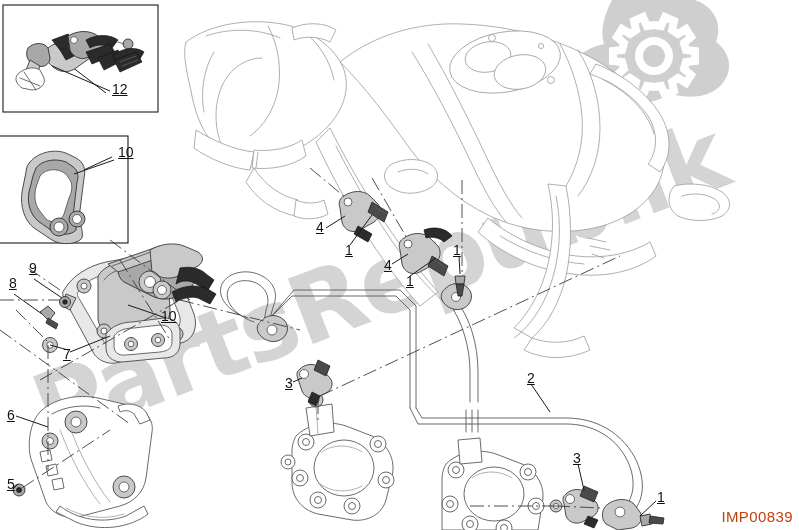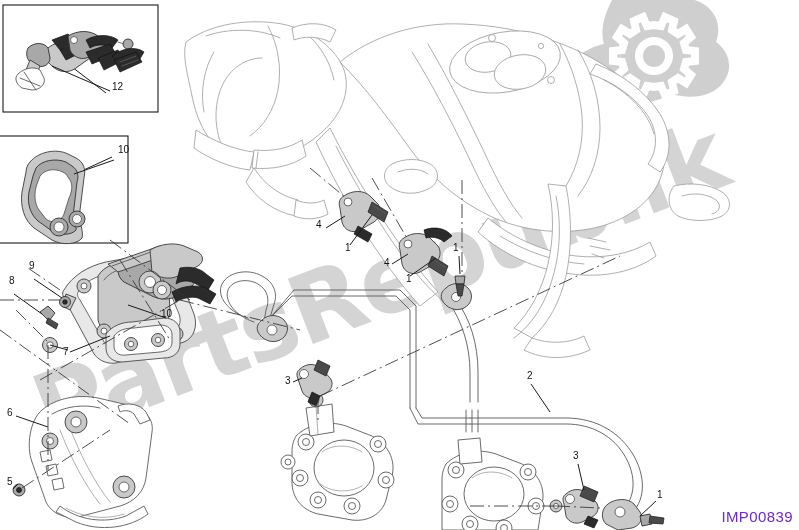--- a/index.html
+++ b/index.html
@@ -35,27 +35,28 @@
   .fil-dk{fill:#4a4a4a;stroke:#222;stroke-width:0.8;stroke-linejoin:round;}
   .fil-bk{fill:#2b2b2b;stroke:#111;stroke-width:0.7;stroke-linejoin:round;}
   
   .leader{fill:none;stroke:#1a1a1a;stroke-width:1;}
   .dashdot{fill:none;stroke:#3a3a3a;stroke-width:0.9;stroke-dasharray:14 4 2 4;}
   .boxline{fill:none;stroke:#1a1a1a;stroke-width:1.1;}
   
   .callout{
     position:absolute;
     font-family:"Liberation Sans", sans-serif;
-    font-size:10px;color:#111;line-height:1;
+    font-size:14px;color:#111;line-height:1;
     white-space:nowrap;
+    text-decoration:underline;
   }
   .partno{
     position:absolute;right:6px;bottom:5px;
     font-family:"Liberation Sans", sans-serif;
-    font-size:15px;color:#6d28d9;letter-spacing:0.4px;
+    font-size:15px;color:#c2410c;letter-spacing:0.4px;
   }
 </style>
 </head>
 <body>
 
 <div id="stage">
 
   <svg class="layer" viewBox="0 0 799 530">
 
     <path class="wm-blob" d="M612 0 C604 16 600 30 604 44 C586 48 572 58 570 72 C568 88 582 100 604 104

